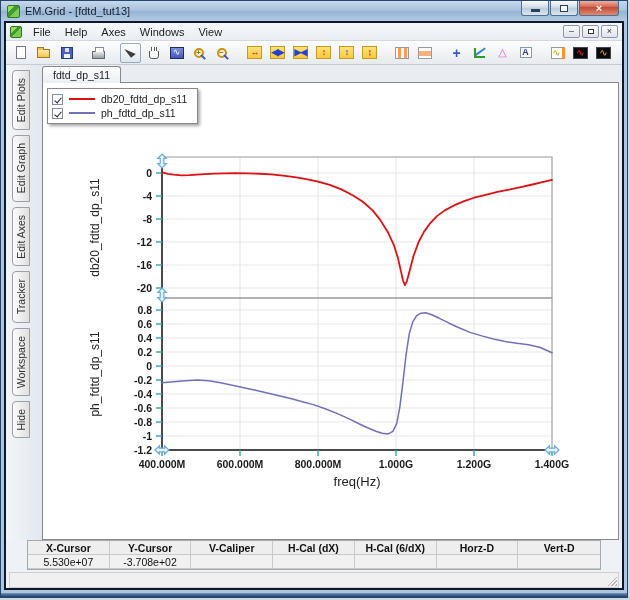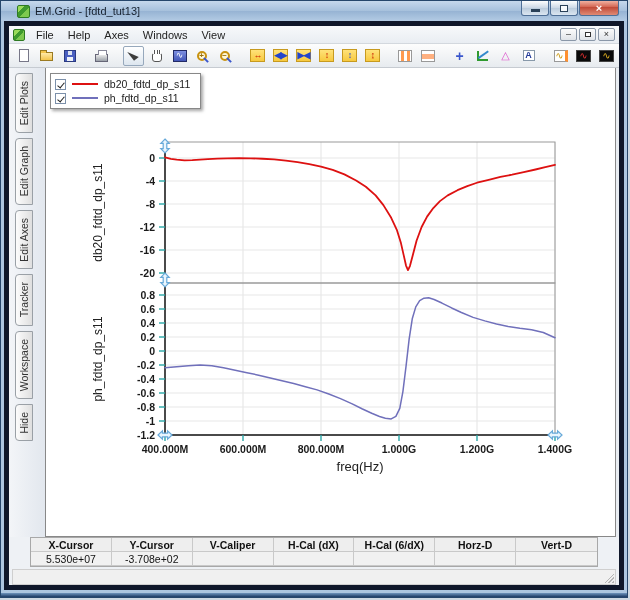--- a/index.html
+++ b/index.html
@@ -1,33 +1,33 @@
 <!DOCTYPE html>
 <html><head>
 <meta charset="utf-8">
 <style>
   html,body{margin:0;padding:0;background:#cfd8e2;font-family:"Liberation Sans",sans-serif;}
   *{box-sizing:border-box;}
   .window{width:628px;height:598px;border:1px solid #26466b;background:#adc6e0;display:flex;flex-direction:column;position:relative;}
   
-  .titlebar{height:20px;display:flex;align-items:center;padding-left:16px;
+  .titlebar{height:20px;display:flex;align-items:center;padding-left:6px;
     background:linear-gradient(#c6d8ec,#a6c0dc 50%,#96b3d3 50%,#b3cbe4);position:relative;}
   .logo{width:13px;height:13px;border-radius:2px;border:1px solid #2e7a22;
     background:linear-gradient(135deg,#9adb5a 0 30%,#3f9a2f 30% 55%,#7ec94f 55%);flex:0 0 auto;}
   .title-text{font-size:11px;color:#15202e;margin-left:5px;white-space:nowrap;}
   .win-btns{position:absolute;top:0;right:8px;display:flex;gap:1px;}
   .win-btn{width:28px;height:15px;border:1px solid #4f6f96;border-top:none;border-radius:0 0 3px 3px;
     background:linear-gradient(#fdfefe,#cdd9e6 48%,#b8c9da 48%,#dbe6f1);
     display:flex;align-items:center;justify-content:center;color:#1c2f45;}
   .win-btn.close{width:40px;background:linear-gradient(#f0b0a0,#d2614e 45%,#c04a38 45%,#e08a74);color:#fff;}
   .glyph-min{width:9px;height:3px;background:#2a4158;margin-top:5px;}
   .glyph-restore{width:8px;height:7px;border:1px solid #2a4158;background:rgba(255,255,255,.85);}
   .glyph-close{font-size:11px;font-weight:bold;line-height:1;}
   
-  .app{flex:1;margin:0 3px 3px;display:flex;flex-direction:column;background:#eef1f5;border:5px solid #0f172a;overflow:hidden;}
+  .app{flex:1;margin:0 3px 3px;display:flex;flex-direction:column;background:#eef1f5;border:2px solid #0f172a;overflow:hidden;}
   
   .menubar{height:18px;display:flex;align-items:center;background:linear-gradient(#f7f9fb,#e9edf2);
     border-bottom:1px solid #d3d8de;padding:0 4px;position:relative;}
   .menubar .logo{width:12px;height:12px;margin-right:4px;}
   .menu-item{font-size:11px;color:#222;padding:1px 7px;cursor:default;}
   .mdi-btns{position:absolute;right:4px;top:2px;display:flex;gap:2px;}
   .mdi-btn{width:17px;height:13px;border:1px solid #8a97a8;border-radius:2px;color:#333;
     background:linear-gradient(#fcfcfc,#dfe3e8);display:flex;align-items:center;justify-content:center;font-size:9px;line-height:1;}
   .glyph-mdi-restore{width:6px;height:5px;border:1px solid #333;background:#fff;}
   
@@ -249,20 +249,23 @@
           </div>
         <div class="vtab">
             <span>Workspace</span>
           </div>
         <div class="vtab">
             <span>Hide</span>
           </div>
       </div>
 
       <div class="plotcol">
+        <div class="tabrow">
+          <div class="plot-tab">fdtd_dp_s11</div>
+        </div>
         <div class="panel">
           <div class="legend">
             <div class="leg-row">
               <span class="cb"></span>
               <span class="leg-line" style="background: rgb(221, 17, 17);"></span>
               <span class="leg-label">db20_fdtd_dp_s11</span>
             </div>
             <div class="leg-row">
               <span class="cb"></span>
               <span class="leg-line" style="background: rgb(112, 112, 187);"></span>

